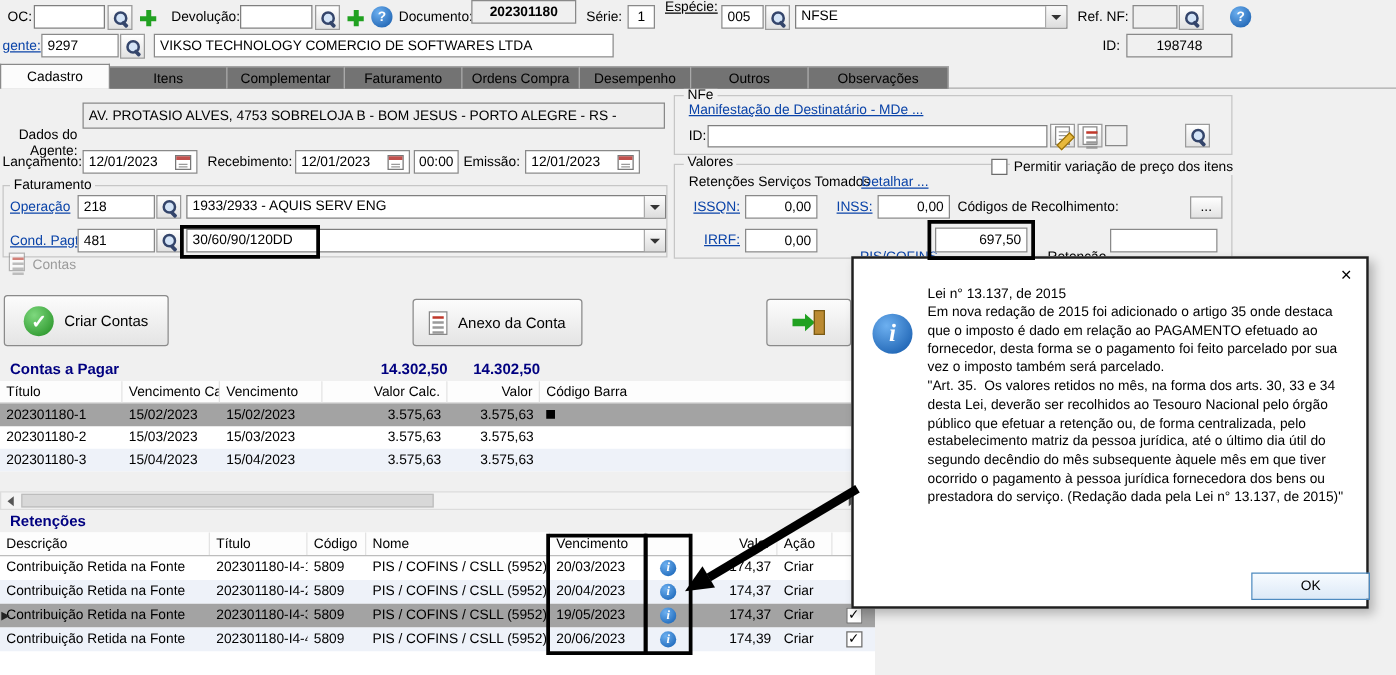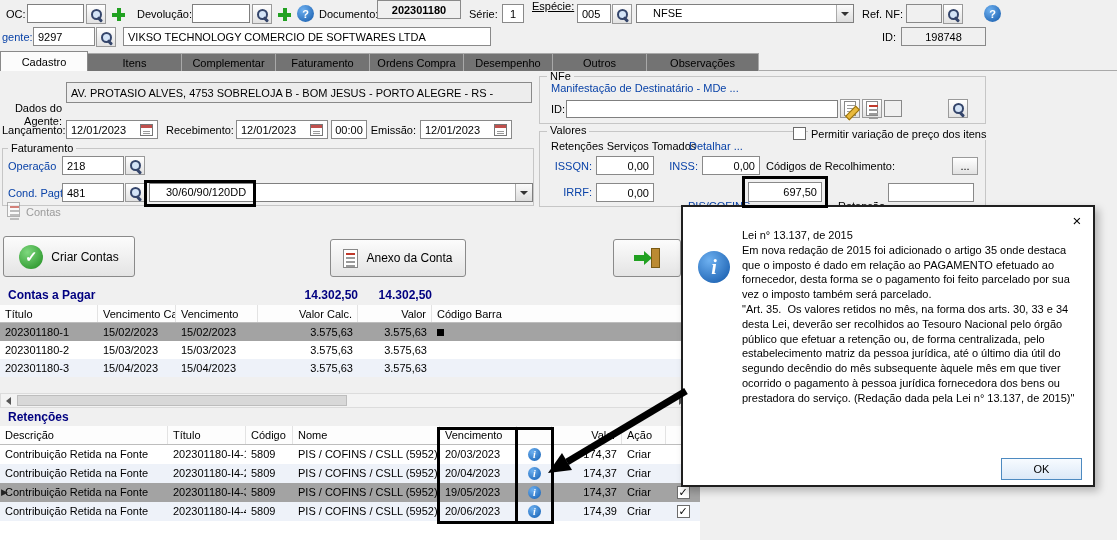--- a/index.html
+++ b/index.html
@@ -5,21 +5,21 @@
   * { margin:0; padding:0; box-sizing:border-box; }
   html,body { background:#d9d9d9; }
   #app {
     position:relative; width:1117px; height:540px; overflow:hidden;
     background:#f0f0f0; color:#000;
     font-family:"Liberation Sans", sans-serif; font-size:11px;
   }
   .lbl { position:absolute; white-space:nowrap; line-height:13px; }
   .prelines { white-space:pre-line;margin-top:20px; }
   .tright { text-align:right; }
-  .link { color:#0a43a8; cursor:pointer; }
+  .link { color:#0a43a8; text-decoration:underline; cursor:pointer; }
   .ulbl { text-decoration:underline; }
   .inp {
     position:absolute; height:19px; border:1px solid #7f7f7f; background:#fff;
     font:11px "Liberation Sans", sans-serif; padding:0 3px; color:#000;
   }
   .fld {
     position:absolute; height:19px; border:1px solid #898989; background:#fff;
     display:flex; align-items:center; padding:0 4px; overflow:hidden; white-space:nowrap;
   }
   .fld.gray { background:#f0f0f0; }
@@ -47,21 +47,21 @@
     color:#fff; font-weight:bold; font-size:11px;
     display:flex; align-items:center; justify-content:center;
   }
   .cal { position:relative; width:13px; height:12px; border:1px solid #777; background:#fff; flex:0 0 auto; }
   .cal::before { content:""; position:absolute; left:0; top:0; right:0; height:3px; background:#c0504d; }
   .cal::after { content:""; position:absolute; left:2px; top:6px; width:7px; height:1px; background:#999; box-shadow:0 2px 0 #999; }
   .combo {
     position:absolute; height:19px; border:1px solid #7f7f7f; background:#fff;
     display:flex; align-items:stretch;
   }
-  .combo .ct { flex:1; padding:1px 16px; line-height:15px; overflow:hidden; white-space:nowrap; }
+  .combo .ct { flex:1; padding:1px 4px; line-height:15px; overflow:hidden; white-space:nowrap; }
   .combo .ca { width:17px; border-left:1px solid #aaa; background:linear-gradient(#fbfbfb,#dddddd);
     display:flex; align-items:center; justify-content:center; }
   .td { width:0; height:0; border-left:4px solid transparent; border-right:4px solid transparent; border-top:4px solid #333; }
   .tl { width:0; height:0; border-top:4px solid transparent; border-bottom:4px solid transparent; border-right:5px solid #555; }
   .tr { width:0; height:0; border-top:4px solid transparent; border-bottom:4px solid transparent; border-left:5px solid #555; }
   
   .tabs { position:absolute; left:0; top:51px; height:20px; display:flex; align-items:flex-end; z-index:3; }
   .tab {
     height:18px; border:1px solid #a9a9a9; border-bottom:none; background:#737373;
     display:flex; align-items:center; justify-content:center; margin-right:-1px; cursor:pointer;
@@ -122,21 +122,21 @@
   #popup { position:absolute; left:681px; top:205px; width:414px; height:282px; background:#fff;
     border:2px solid #1f1f1f; box-shadow:4px 4px 8px rgba(0,0,0,.25); z-index:40; }
   #popup .close { position:absolute; right:7px; top:4px; width:18px; height:18px;
     display:flex; align-items:center; justify-content:center; font-size:15px; cursor:pointer; }
   #popup .bi { position:absolute; left:15px; top:44px; width:32px; height:32px; border-radius:50%;
     background:radial-gradient(circle at 35% 30%, #6db0f0, #0f55a8);
     color:#fff; font-family:"Liberation Serif", serif; font-style:italic; font-weight:bold; font-size:20px;
     display:flex; align-items:center; justify-content:center; }
   #popup .ptext { position:absolute; left:59px; top:21px; width:338px;
     white-space:pre-wrap; font-size:11px; line-height:14.8px; }
-  #popup .ok { position:absolute; left:318px; top:251px; width:81px; height:22px;
+  #popup .ok { position:absolute; left:318px; top:251px; width:95px; height:22px;
     border:1px solid #4d8ac0; background:linear-gradient(#f7fbff,#dcE9f7);
     display:flex; align-items:center; justify-content:center; cursor:pointer; }
   
   .ann { position:absolute; border:3px solid #000; z-index:60; pointer-events:none; background:transparent; }
   #arrow { position:absolute; left:0; top:0; z-index:60; pointer-events:none; }
 </style>
 </head>
 <body>
 
 <div id="app">
@@ -243,20 +243,26 @@
     <span class="cal"></span>
   </div>
 
   <div class="group" style="left:2px;top:148px;width:532px;height:58px"></div>
   <span class="lbl glabel" style="left:8px;top:142px">Faturamento</span>
   <span class="lbl link" style="left:8px;top:160px">Operação</span>
   <div class="fld" style="left:62px;top:156px;width:62px">218</div>
   <div class="ibtn" style="left:125px;top:156px;height:19px">
       <span class="mag"></span>
     </div>
+  <div class="combo" style="left:149px;top:156px;width:384px">
+    <span class="ct">1933/2933 - AQUIS SERV ENG</span>
+    <span class="ca">
+        <span class="td"></span>
+      </span>
+  </div>
   <span class="lbl link" style="left:8px;top:187px">Cond. Pagto:</span>
   <div class="fld" style="left:62px;top:183px;width:62px">481</div>
   <div class="ibtn" style="left:125px;top:183px;height:19px">
       <span class="mag"></span>
     </div>
   <div class="combo" style="left:149px;top:183px;width:384px">
     <span class="ct">30/60/90/120DD</span>
     <span class="ca">
         <span class="td"></span>
       </span>

